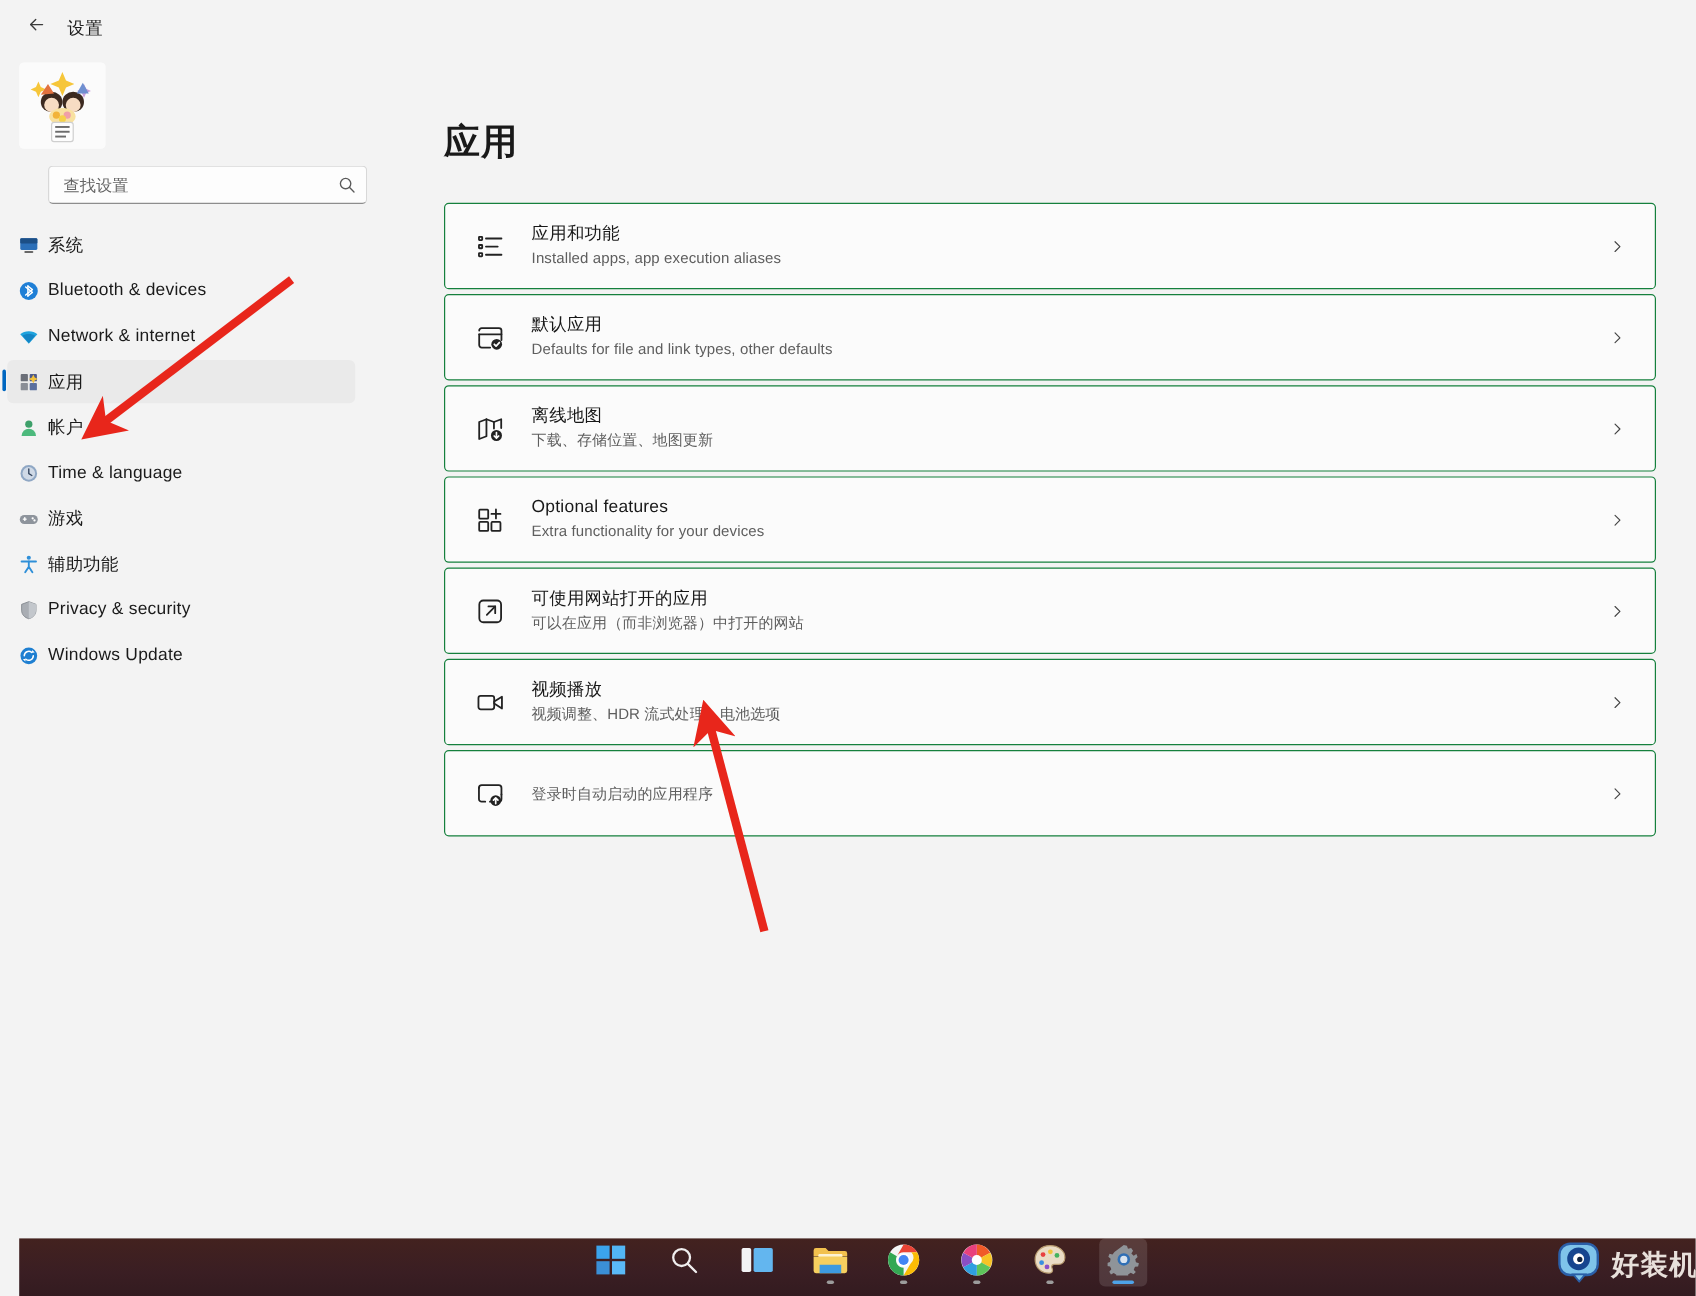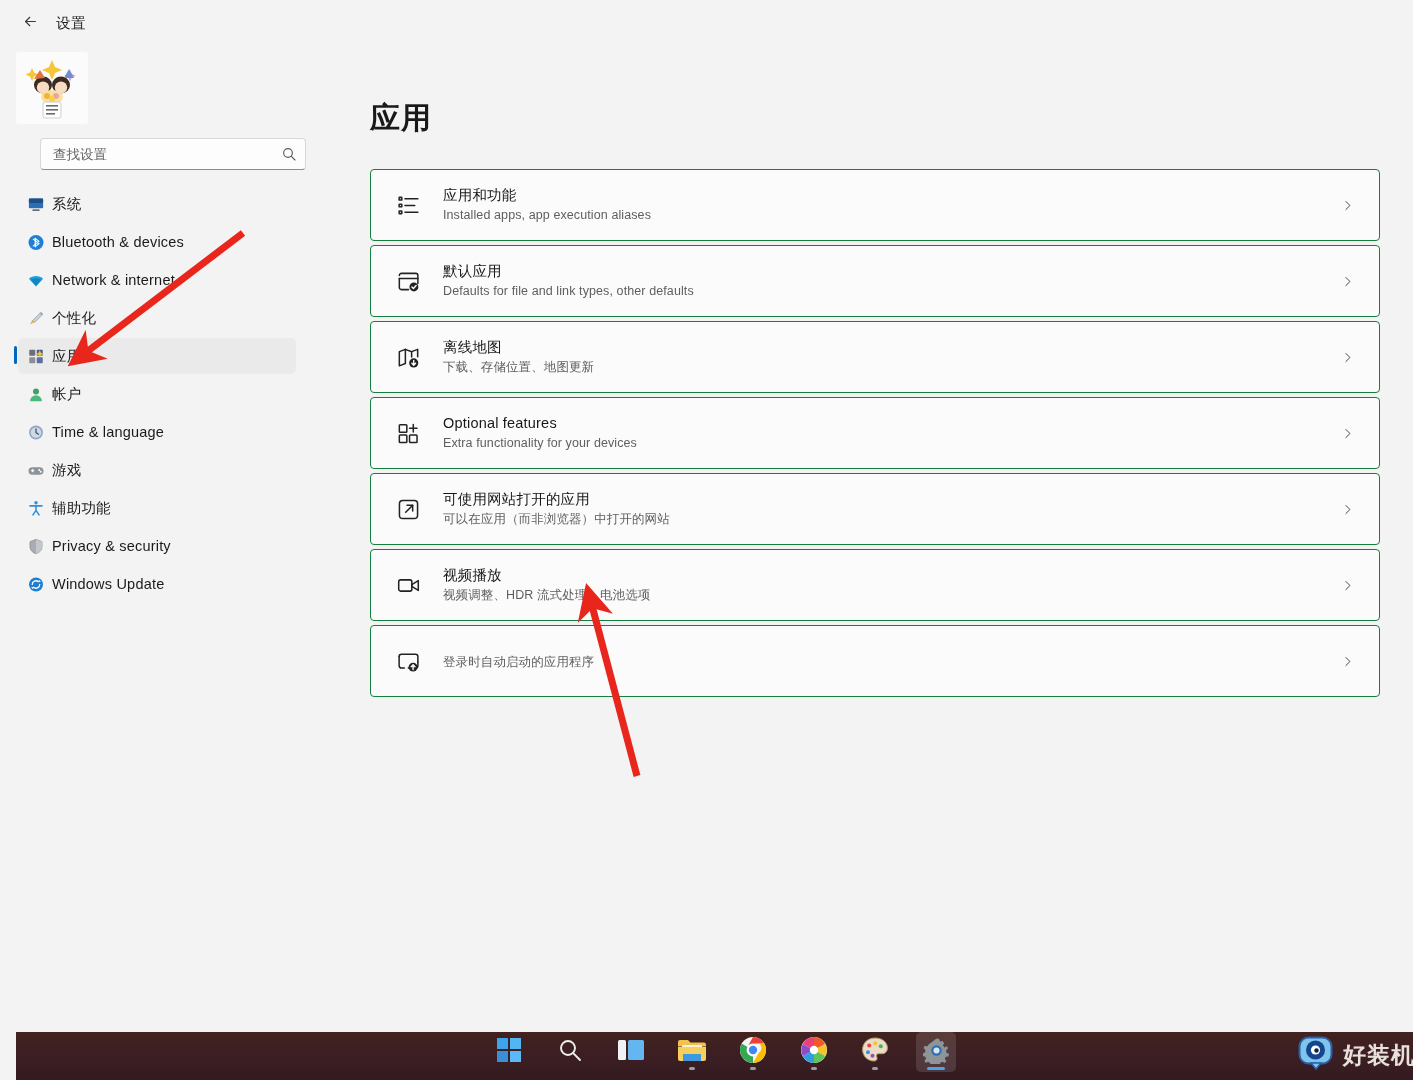--- a/index.html
+++ b/index.html
@@ -66,21 +66,21 @@
     cursor: text;
   }
   #search-input {
     flex: 1; border: none; outline: none; background: transparent;
     font-size: 13.5px; color: #1b1b1b;
     font-family: "Liberation Sans", "DejaVu Sans", sans-serif;
   }
   #search-input::placeholder { color: #656565; }
   #search-icon { width: 16px; height: 16px; color: #5a5a5a; flex:0 0 16px; }
 
-  #nav-list { padding-top: 2px; margin-left: 12px; }
+  #nav-list { padding-top: 2px; }
   .nav-item {
     position: relative;
     height: 36px; margin: 2px 0 2px 6px;
     border-radius: 5px;
     display: flex; align-items: center;
     padding-left: 34px;
     cursor: pointer;
   }
   .nav-item.selected { background: #eaeaea; }
   .nav-item.selected::before {
@@ -278,30 +278,20 @@
             <span class="nav-label">Bluetooth &amp; devices</span>
           </div>
           <div class="nav-item">
             <span class="nav-icon">
               <svg viewBox="0 0 24 24">
                 <path d="M2.5 9.5 C7 5, 17 5, 21.5 9.5 L12 20z" fill="#1fa3dd"></path>
                 <path d="M5 11 C8 8.3, 16 8.3, 19 11 L12 19z" fill="#1484c4"></path>
               </svg>
             </span>
             <span class="nav-label">Network &amp; internet</span>
-          </div>
-          <div class="nav-item">
-            <span class="nav-icon">
-              <svg viewBox="0 0 24 24">
-                <path d="M4 20 L7 14 L10 17 z" fill="#f0b23a"></path>
-                <path d="M7.5 14.5 L17.5 4.5 a2 2 0 0 1 2.8 2.8 L10.3 17.3z" fill="#c9cfd6" stroke="#8d969f" stroke-width=".8"></path>
-                <path d="M17.5 4.5 l2.8 2.8" stroke="#6d7680" stroke-width="1"></path>
-              </svg>
-            </span>
-            <span class="nav-label">个性化</span>
           </div>
           <div class="nav-item selected">
             <span class="nav-icon">
               <svg viewBox="0 0 24 24">
                 <rect x="3" y="3" width="8" height="8" rx="1" fill="#6b6f78"></rect>
                 <rect x="13" y="3" width="8" height="8" rx="1" fill="#4d5a8c"></rect>
                 <rect x="3" y="13" width="8" height="8" rx="1" fill="#8a8e96"></rect>
                 <rect x="13" y="13" width="8" height="8" rx="1" fill="#5a6f9e"></rect>
                 <path d="M17 3.5 l1.6 3.4 3.4 1.6 -3.4 1.6 -1.6 3.4 -1.6 -3.4 -3.4 -1.6 3.4 -1.6z" fill="#f2c23c"></path>
               </svg>

